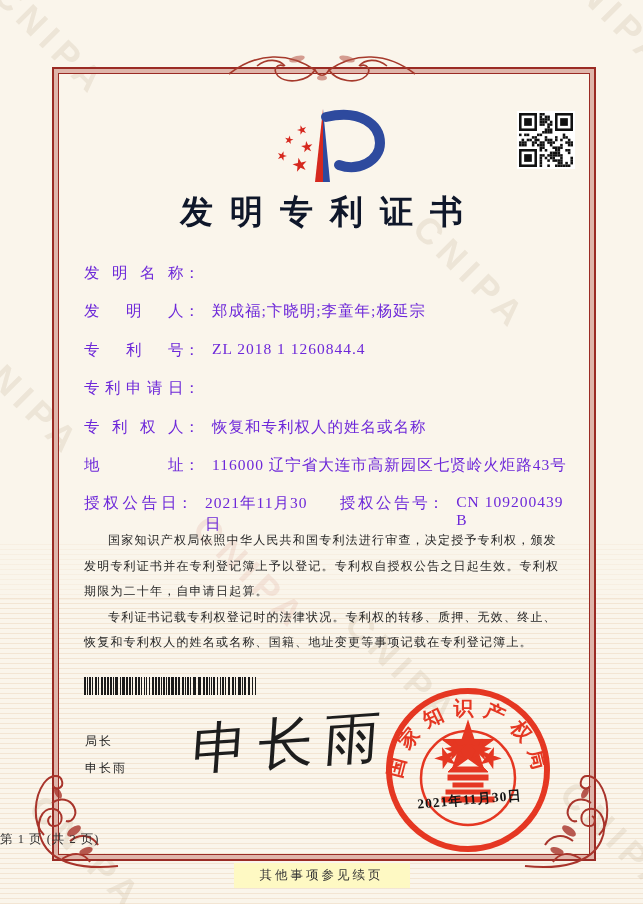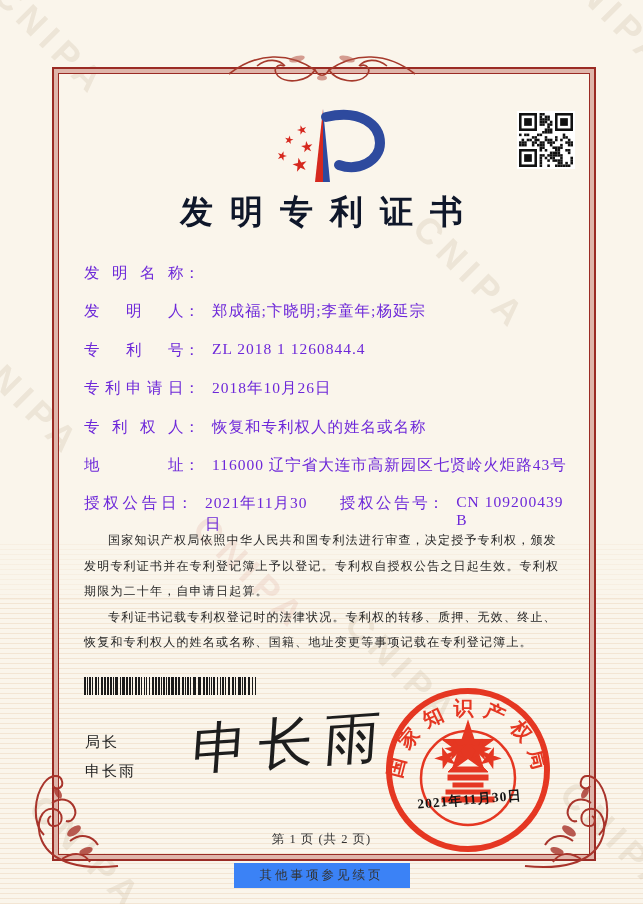--- a/index.html
+++ b/index.html
@@ -69,39 +69,39 @@
   .pair2 .f-label{width:96px;}
 
   .body-text{
     position:absolute;left:84px;top:528px;width:480px;
     font-size:12px;line-height:25.5px;letter-spacing:1.2px;color:#262626;
   }
   .body-text p{margin:0;text-indent:2em;}
 
   .barcode{position:absolute;left:84px;top:677px;width:175px;height:18px;}
 
-  .commissioner{position:absolute;left:85px;top:733px;font-size:15px;color:#222;}
+  .commissioner{position:absolute;left:85px;top:733px;font-size:12px;color:#222;}
   .commissioner div{margin-bottom:10px;letter-spacing:2px;}
 
   .signature{
     position:absolute;left:192px;top:706px;
     font-size:56px;letter-spacing:10px;color:#1d1d1d;
     transform:rotate(-4deg) skewX(-8deg);
     font-family:"DejaVu Serif","Liberation Serif",serif;
   }
 
   .seal{position:absolute;left:382px;top:684px;width:172px;height:172px;}
 
   .page-info{
-    position:absolute;left:0;right:0;top:831px;text-align:center;
+    position:absolute;left:0;right:0;top:831px;
     font-size:12.5px;letter-spacing:1px;color:#333;
   }
   .note{
     position:absolute;top:863px;left:50%;transform:translateX(-50%);
-    background:#3b82f6;padding:4px 26px;font-size:12.5px;letter-spacing:3px;color:#333;
+    background:#fef9c3;padding:4px 26px;font-size:12.5px;letter-spacing:3px;color:#333;
     white-space:nowrap;
   }
 
   .flourish-top{position:absolute;left:227px;top:44px;width:190px;height:50px;}
   .corner-orn{position:absolute;width:100px;height:110px;}
   .corner-orn.bl{left:22px;top:763px;}
   .corner-orn.br{left:521px;top:763px;transform:scaleX(-1);}
 </style>
 </head>
 <body>
@@ -332,21 +332,20 @@
         <span class="f-value">郑成福;卞晓明;李童年;杨延宗</span>
     </div>
     <div class="frow">
       <span class="f-label">专利号</span>
         <span class="f-colon">：</span>
         <span class="f-value">ZL 2018 1 1260844.4</span>
     </div>
     <div class="frow">
       <span class="f-label">专利申请日</span>
         <span class="f-colon">：</span>
-        <span class="f-value">2018年10月26日</span>
     </div>
     <div class="frow">
       <span class="f-label">专利权人</span>
         <span class="f-colon">：</span>
         <span class="f-value">恢复和专利权人的姓名或名称</span>
     </div>
     <div class="frow">
       <span class="f-label">地址</span>
         <span class="f-colon">：</span>
         <span class="f-value">116000 辽宁省大连市高新园区七贤岭火炬路43号</span>

